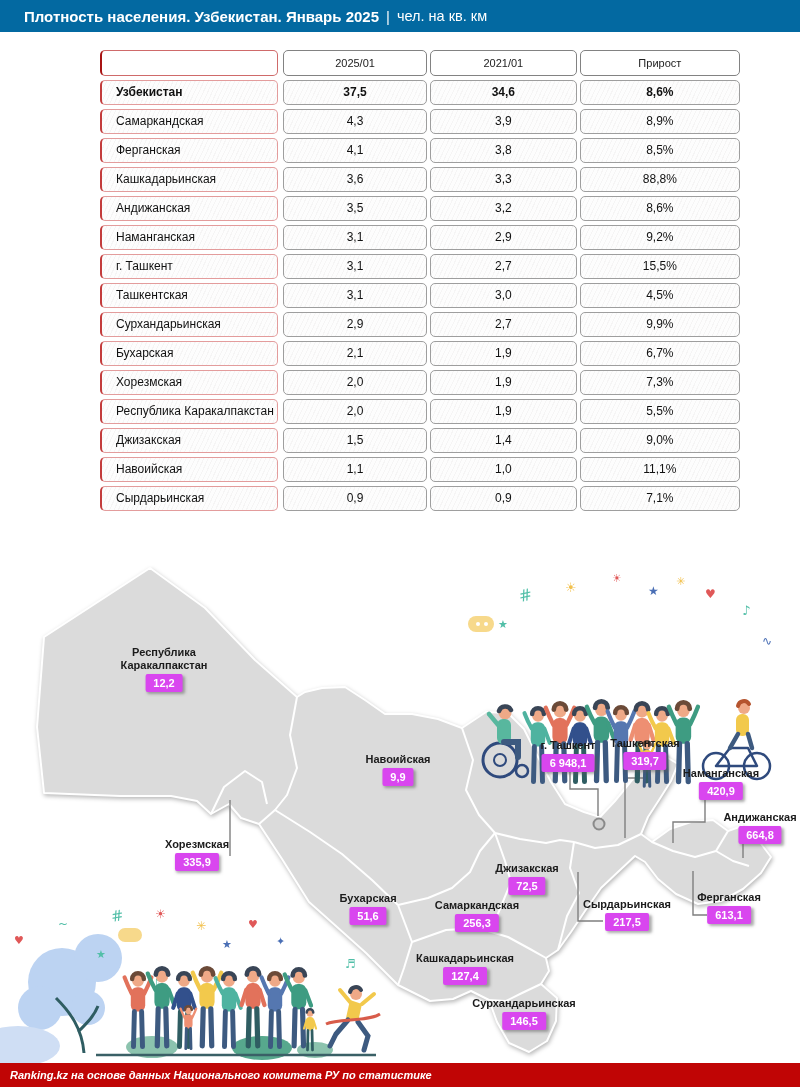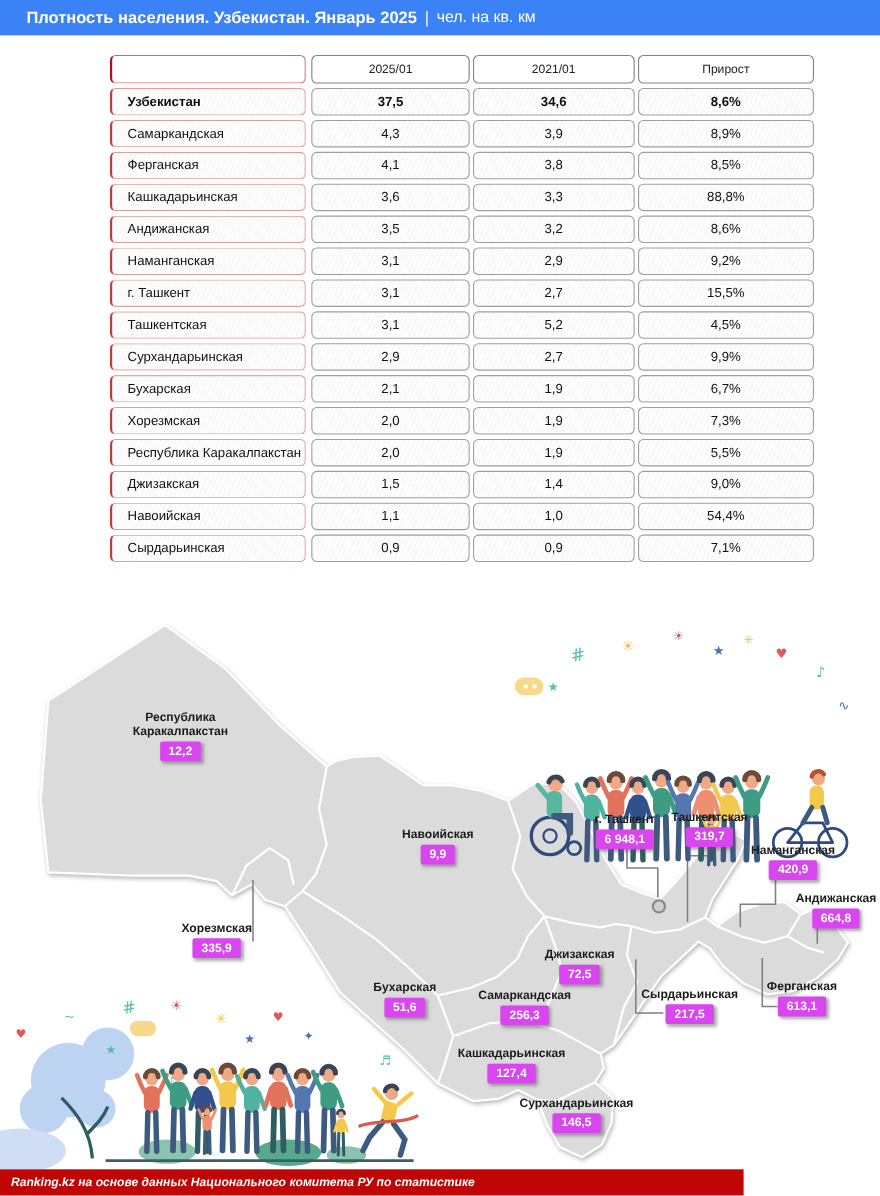--- a/index.html
+++ b/index.html
@@ -1,25 +1,25 @@
 <!DOCTYPE html>
 <html><head>
 <meta charset="utf-8">
 <style>
   html,body{margin:0;padding:0;background:#fff;}
   #page{position:relative;width:800px;height:1087px;background:#fff;overflow:hidden;
         font-family:"Liberation Sans",sans-serif;}
-  .band{position:absolute;left:0;width:800px;height:32px;background:#3b82f6;color:#fff;
+  .band{position:absolute;left:0;width:800px;height:32px;background:#0369a1;color:#fff;
         display:flex;align-items:center;padding-left:24px;box-sizing:border-box;white-space:nowrap;}
   .band .t{font-size:15px;font-weight:700;}
   .band .sep{font-weight:300;margin:0 7px;opacity:.95;font-size:15px;}
   .band .u{font-size:14.5px;font-weight:400;}
   #band1{top:0;}
   #band2{top:524;}
-  #footer{position:absolute;left:0;top:1063px;width:676px;height:24px;background:#c00505;
+  #footer{position:absolute;left:0;top:1063px;width:800px;height:24px;background:#c00505;
           color:#fff;display:flex;align-items:center;padding-left:10px;box-sizing:border-box;
           font-size:11px;font-style:italic;font-weight:700;}
   
   #tbl{position:absolute;left:56px;top:50px;width:684px;}
   .trow{display:flex;margin-bottom:4px;padding-left:44px;}
   .cell{box-sizing:border-box;border-radius:5px;font-size:12px;color:#111;height:25px;
         line-height:23px;background:
         repeating-linear-gradient(115deg,rgba(150,140,140,.07) 0 1px,rgba(255,255,255,0) 1px 4px),#fdfdfd;}
   .c1{width:194px;text-align:left;padding-left:14px;border:1px solid #e39c9c;border-left:2px solid #c33c3c;}
   .c2{width:158px;margin-left:5px;text-align:center;border:1px solid #9e9e9e;}
@@ -97,21 +97,21 @@
     </div>
     <div class="trow">
       <div class="cell c1">г. Ташкент</div>
       <div class="cell c2">3,1</div>
       <div class="cell c3">2,7</div>
       <div class="cell c4">15,5%</div>
     </div>
     <div class="trow">
       <div class="cell c1">Ташкентская</div>
       <div class="cell c2">3,1</div>
-      <div class="cell c3">5,2</div>
+      <div class="cell c3">3,0</div>
       <div class="cell c4">4,5%</div>
     </div>
     <div class="trow">
       <div class="cell c1">Сурхандарьинская</div>
       <div class="cell c2">2,9</div>
       <div class="cell c3">2,7</div>
       <div class="cell c4">9,9%</div>
     </div>
     <div class="trow">
       <div class="cell c1">Бухарская</div>
@@ -134,21 +134,21 @@
     <div class="trow">
       <div class="cell c1">Джизакская</div>
       <div class="cell c2">1,5</div>
       <div class="cell c3">1,4</div>
       <div class="cell c4">9,0%</div>
     </div>
     <div class="trow">
       <div class="cell c1">Навоийская</div>
       <div class="cell c2">1,1</div>
       <div class="cell c3">1,0</div>
-      <div class="cell c4">54,4%</div>
+      <div class="cell c4">11,1%</div>
     </div>
     <div class="trow">
       <div class="cell c1">Сырдарьинская</div>
       <div class="cell c2">0,9</div>
       <div class="cell c3">0,9</div>
       <div class="cell c4">7,1%</div>
     </div>
   </div>
 
   <div class="band" id="band2">

